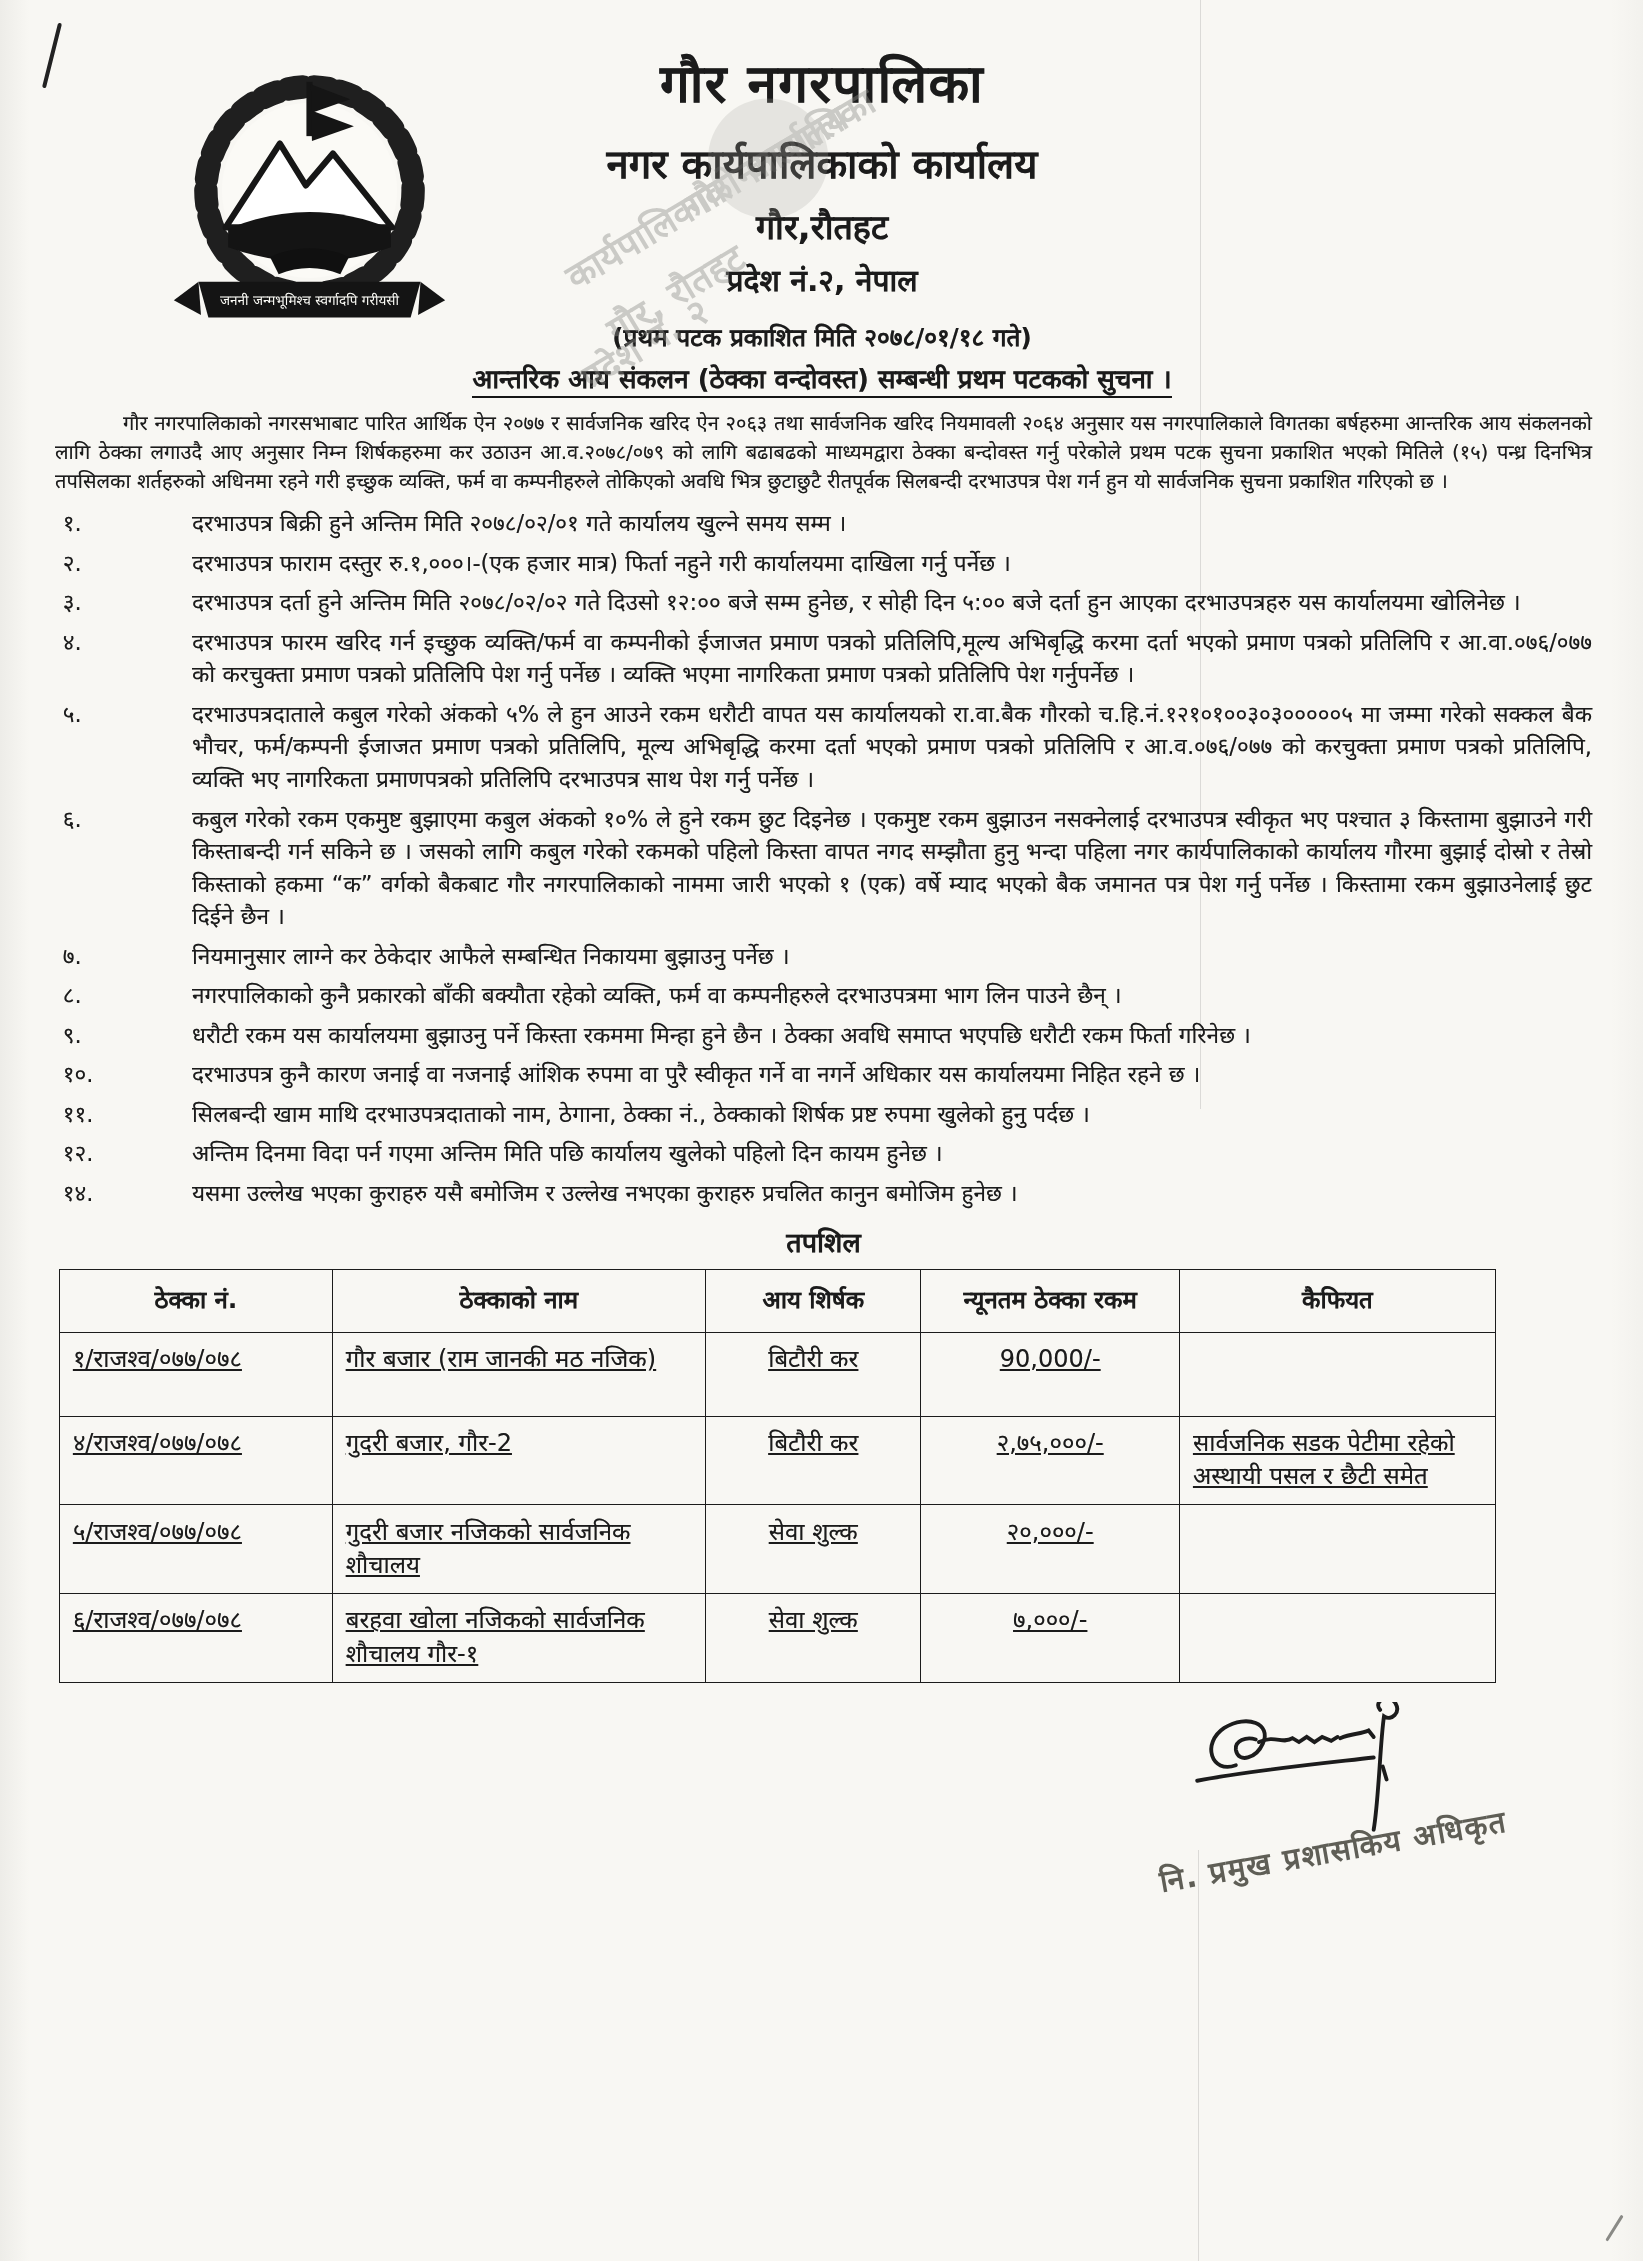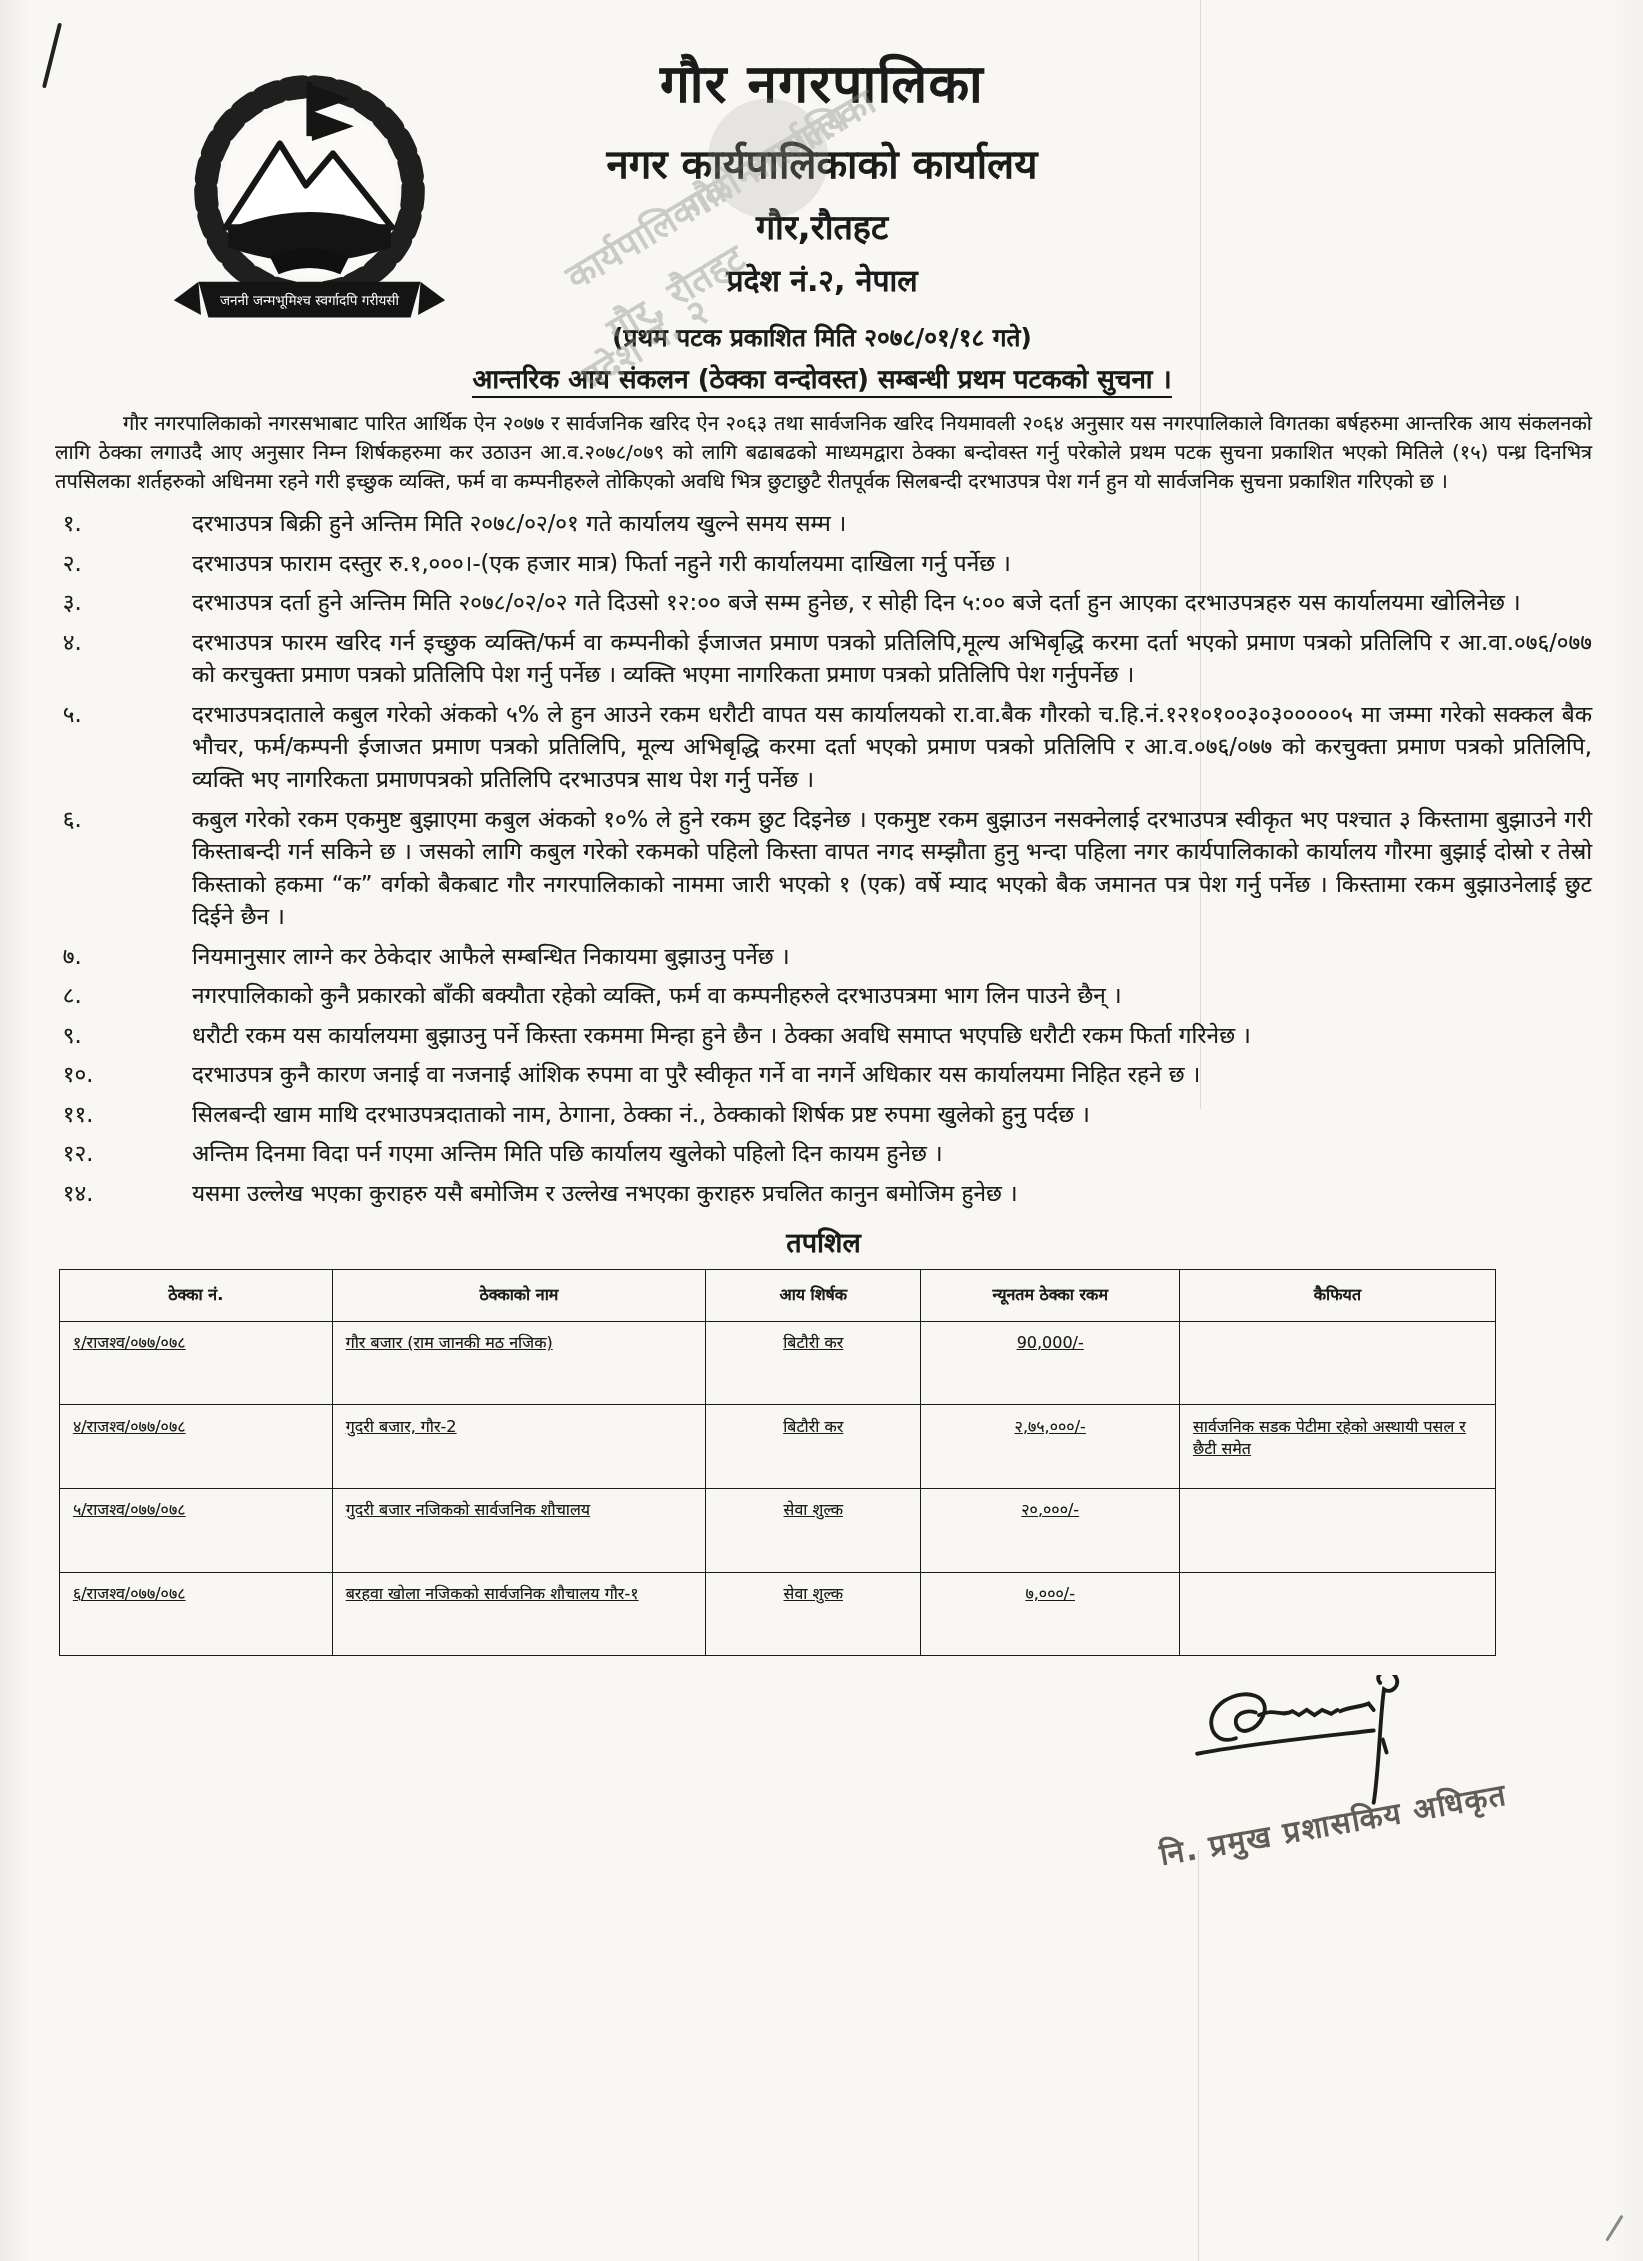--- a/index.html
+++ b/index.html
@@ -40,21 +40,21 @@
   }
   .terms{margin-top:3.9px;}
   .term{display:flex;margin-bottom:7px;}
   .term-num{width:137px;flex:0 0 137px;padding-left:7.7px;font-size:22.6px;font-weight:500;box-sizing:border-box;}
   .term-text{flex:1;font-size:22.6px;line-height:1.44;text-align:justify;font-weight:500;}
 
   .schedule-title{text-align:center;font-size:27px;font-weight:700;margin:14px 0 9px 0;}
 
   table.schedule{
     border-collapse:collapse;width:1437px;margin-left:3.9px;
-    font-size:16px;
+    font-size:24px;
     border-radius:21px;
   }
   table.schedule th,table.schedule td{
     border:1.9px solid #1c1c1c;padding:10.3px 13px;vertical-align:top;line-height:1.4;
   }
   table.schedule th{font-weight:700;text-align:center;padding-top:14px;padding-bottom:14px;}
   td.c-center{text-align:center;}
   table.schedule td{height:62px;text-decoration:underline;}
 
   

